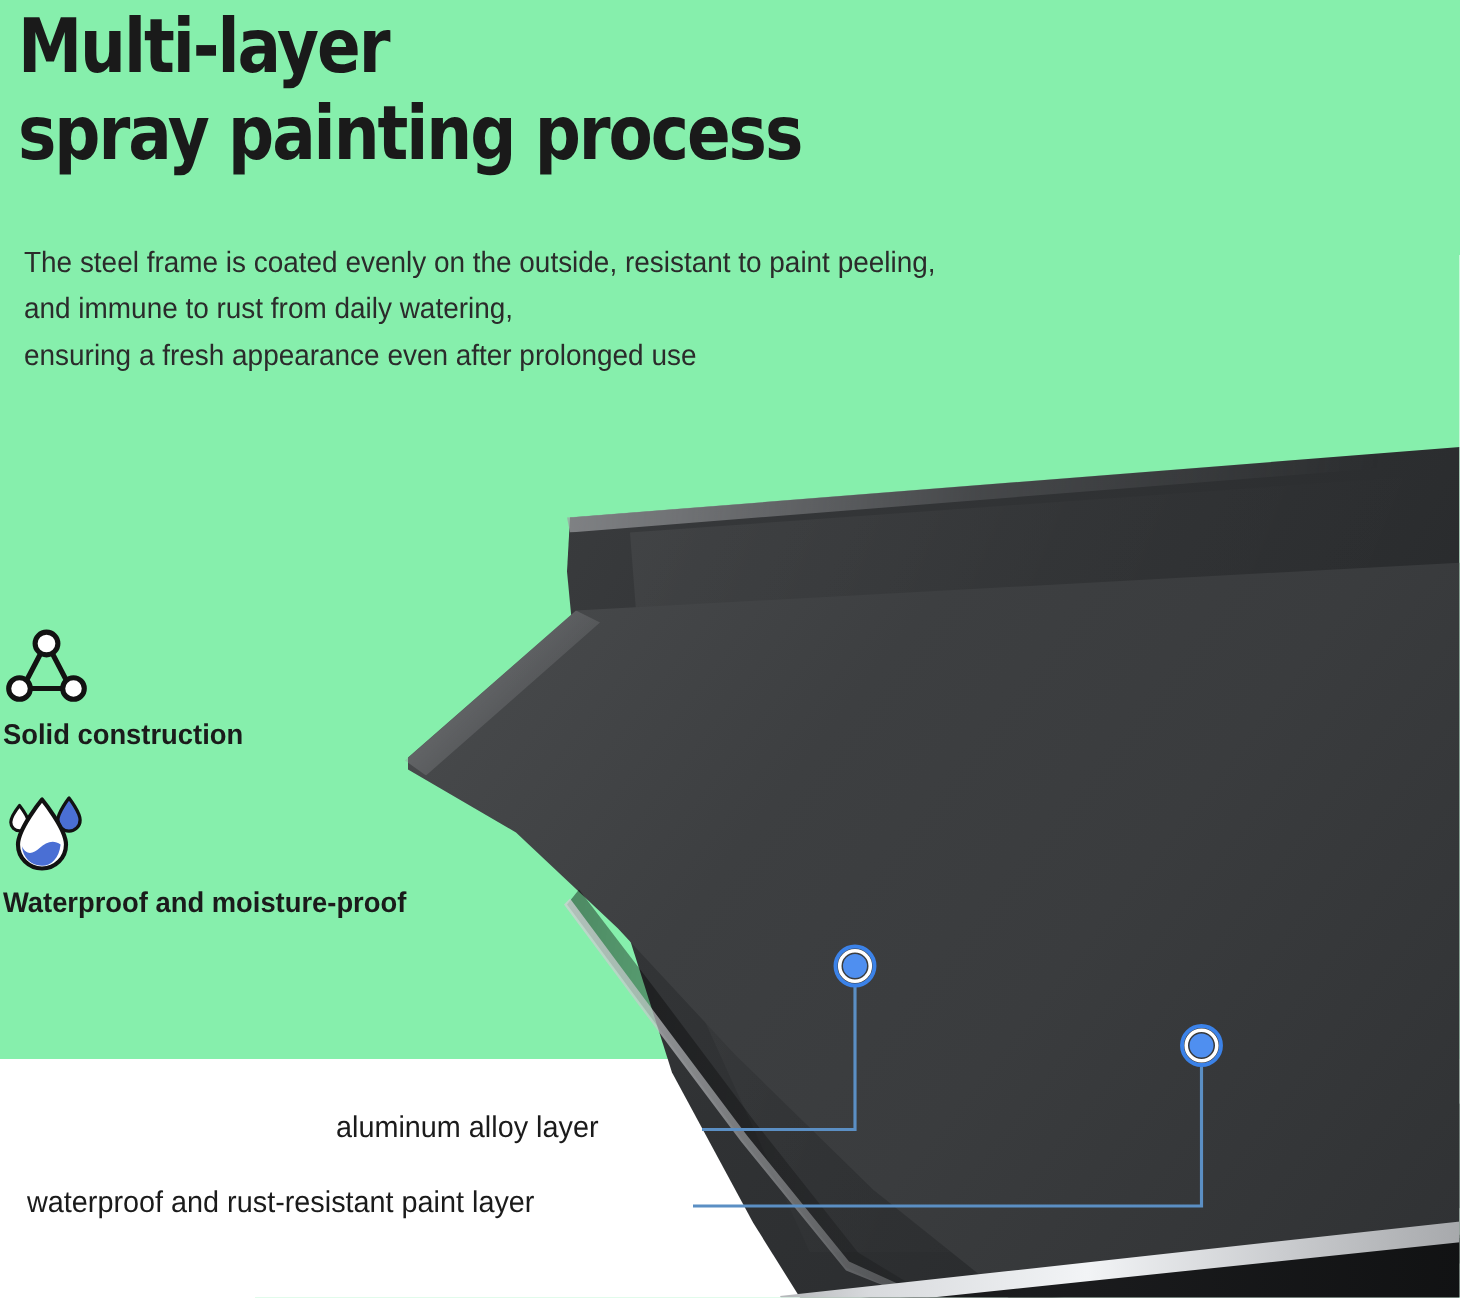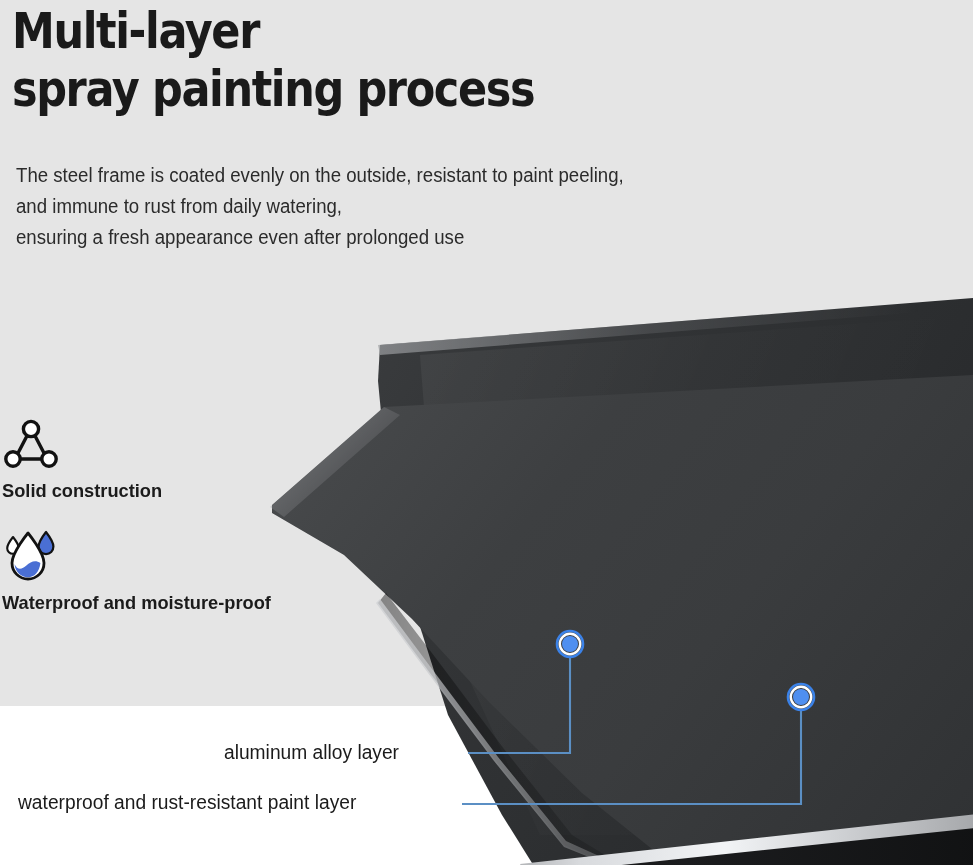--- a/index.html
+++ b/index.html
@@ -6,21 +6,21 @@
   * { margin:0; padding:0; box-sizing:border-box; }
   html, body {
     width:973px; height:865px;
     background:#ffffff;
     font-family:"Liberation Sans", sans-serif;
     overflow:hidden;
   }
   #page {
     position:relative;
     width:973px; height:706px;
-    background:#e5e5e5;
+    background:#86efac;
   }
 
   
   .headline {
     position:absolute;
     left:12px; top:2px;
     width:820px;
     font-family:"DejaVu Sans", sans-serif;
     font-weight:bold;
     font-size:50px;

